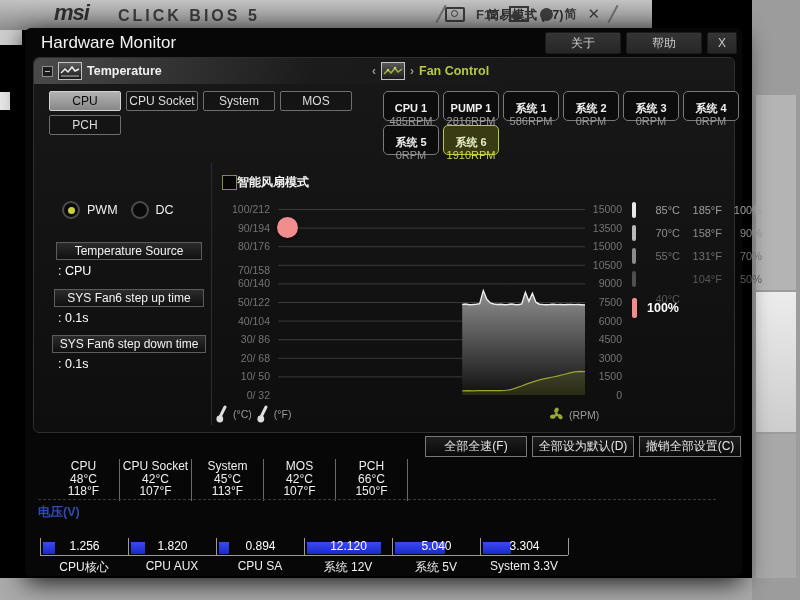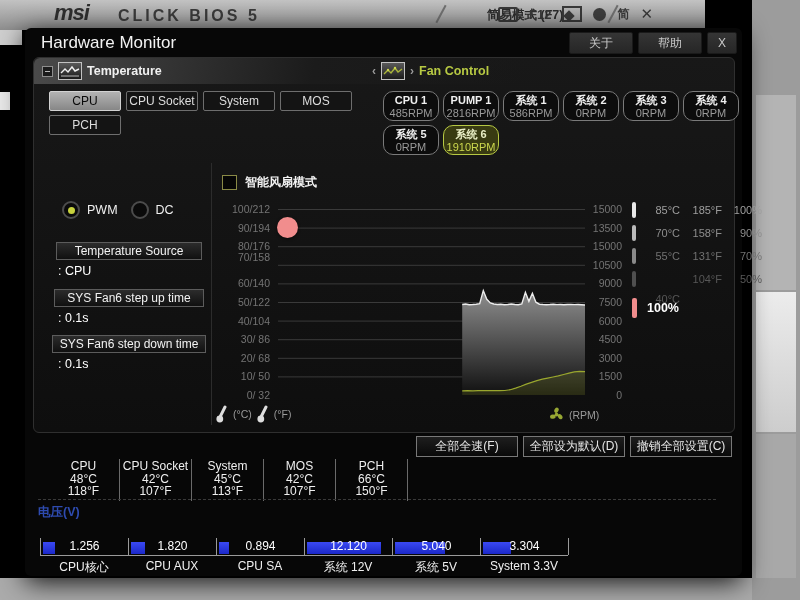--- a/index.html
+++ b/index.html
@@ -1,19 +1,19 @@
 <!DOCTYPE html>
 <html><head>
 <meta charset="utf-8">
 <style>
   html,body{margin:0;padding:0;background:#000;}
   body{width:800px;height:600px;position:relative;overflow:hidden;
        font-family:"Liberation Sans","DejaVu Sans",sans-serif;-webkit-font-smoothing:antialiased;}
   
-  .bg-top{position:absolute;left:0;top:0;width:705px;height:30px;
+  .bg-top{position:absolute;left:0;top:0;width:652px;height:30px;
           background:linear-gradient(#c2c2c2,#8e8e8e);}
   .msi-logo{position:absolute;left:54px;top:0px;font-style:italic;font-weight:bold;
             font-size:22px;color:#2e2e2e;letter-spacing:-1px;}
   .bios-name{position:absolute;left:118px;top:7px;font-weight:900;font-size:16px;
              color:#3a3a3a;letter-spacing:3px;}
   .bg-slash{position:absolute;top:4px;width:2px;height:20px;background:#6f6f6f;transform:rotate(28deg);}
   .mode-label{position:absolute;left:487px;top:7px;font-size:12.5px;font-weight:bold;color:#2c2c2c;}
   .bg-icons{position:absolute;right:52px;top:5px;display:flex;align-items:center;gap:11px;color:#383838;}
   .cam-ic{width:16px;height:11px;border:2px solid #383838;border-radius:2px;position:relative;}
   .cam-ic::after{content:"";position:absolute;left:4px;top:1px;width:5px;height:5px;border:1.5px solid #383838;border-radius:50%;}
@@ -30,59 +30,59 @@
   .bg-bottom{position:absolute;left:0;top:578px;width:752px;height:22px;background:#ababab;}
   .bg-chip{position:absolute;left:0;top:30px;width:22px;height:15px;background:#cfcfcf;}
   .bg-notch{position:absolute;left:0;top:92px;width:10px;height:18px;background:#e9e9e9;}
   
   .dialog{position:absolute;left:25px;top:28px;width:717px;height:548px;background:#070707;
           border-radius:6px;box-shadow:0 6px 26px rgba(0,0,0,.9);color:#eee;}
   .dlg-title{position:absolute;left:16px;top:5px;font-size:17px;color:#f2f2f2;}
   .win-buttons{position:absolute;right:5px;top:4px;display:flex;gap:5px;}
   .win-btn{height:22px;background:linear-gradient(#353535,#262626);border:1px solid #1a1a1a;
            border-radius:2px;color:#c9c9c9;font-size:12px;display:flex;align-items:center;justify-content:center;}
-  .win-btn.wide{width:64px;} .win-btn.sq{width:30px;}
+  .win-btn.wide{width:76px;} .win-btn.sq{width:30px;}
   
   .panel{position:absolute;left:8px;top:29px;width:700px;height:374px;border:1px solid #2f2f2f;
          border-radius:6px;background:linear-gradient(#181818,#0e0e0e);}
   .panel-head{position:absolute;left:0;top:0;width:100%;height:26px;border-radius:6px 6px 0 0;
               background:linear-gradient(100deg,#4a4a4a,#1b1b1b 40%,rgba(0,0,0,0) 70%);}
   .sec-head{position:absolute;top:4px;display:flex;align-items:center;gap:5px;}
   .collapse-box{width:9px;height:9px;border:1px solid #8e8e8e;background:#1c1c1c;position:relative;}
   .collapse-box::after{content:"";position:absolute;left:2px;top:4px;width:5px;height:1px;background:#bbb;}
   .chart-ic{width:22px;height:16px;border:1px solid #c2c2c2;background:linear-gradient(#5a5a5a,#1b1b1b);}
   .sec-title{font-size:12.5px;font-weight:bold;color:#f0f0f0;}
   .sec-title.olive{color:#b7c943;}
   .arrow{color:#9a9a9a;font-size:12px;font-weight:bold;}
   
   #sensor-buttons{position:absolute;left:15px;top:33px;width:312px;display:flex;flex-wrap:wrap;gap:4px 5px;}
   .temp-btn{width:72px;height:20px;background:#141414;border:1px solid #6e6e6e;border-radius:2px;
             color:#ddd;font-size:12px;font-family:inherit;padding:0;}
   .temp-btn.sel{background:linear-gradient(#b3b3b3,#878787);border-color:#d2d2d2;color:#0a0a0a;}
   
   #fan-buttons{position:absolute;left:349px;top:33px;display:grid;grid-template-columns:repeat(6,56px);
                grid-auto-rows:30px;gap:4px;}
-  .fan-btn{background:#0c0c0c;border:1px solid #7a7a7a;border-radius:10px;text-align:center;padding-top:1px;}
+  .fan-btn{background:#0c0c0c;border:1px solid #7a7a7a;border-radius:5px;text-align:center;padding-top:9px;}
   .fan-name{font-size:11px;font-weight:bold;color:#f0f0f0;line-height:14px;}
   .fan-rpm{font-size:11px;color:#9a9a9a;line-height:13px;}
   .fan-btn.sel{background:#393b12;border-color:#b7c943;}
   .fan-btn.sel .fan-name{color:#e9eec6;}
   .fan-btn.sel .fan-rpm{color:#ccd84e;}
   
   .radio-row{position:absolute;left:28px;top:143px;display:flex;align-items:center;gap:7px;}
   .radio{width:14px;height:14px;border-radius:50%;border:2px solid #4c4c4c;background:#0a0a0a;
          display:inline-flex;align-items:center;justify-content:center;}
   .radio .dot{width:7px;height:7px;border-radius:50%;background:#c7d23e;}
   .radio-label{font-size:12.5px;color:#f0f0f0;margin-right:6px;}
   .field-btn{position:absolute;height:18px;background:linear-gradient(#2c2c2c,#101010);
              border:1px solid #5c5c5c;color:#f2f2f2;font-size:12px;font-family:inherit;padding:0;}
   .field-val{position:absolute;font-size:12.5px;color:#fff;}
   .vsep{position:absolute;left:177px;top:105px;width:1px;height:262px;background:#2c2c2c;}
   
-  .smart-row{position:absolute;left:188px;top:116px;display:flex;align-items:center;gap:8px;}
+  .smart-row{position:absolute;left:188px;top:116px;display:flex;align-items:center;}
   .chk{width:13px;height:13px;border:1px solid #8a8a46;background:#060606;}
   .smart-label{font-size:12px;font-weight:bold;color:#f2f2f2;}
   #temp-axis{position:absolute;left:178px;top:151px;width:60px;height:186px;}
   #temp-axis span{position:absolute;right:2px;font-size:10.5px;color:#747474;white-space:pre;}
   #rpm-axis{position:absolute;left:556px;top:151px;width:32px;height:186px;}
   #rpm-axis span{position:absolute;right:0;font-size:10.5px;color:#747474;}
   .plot{position:absolute;left:244px;top:151px;width:307px;height:186px;}
   .slider-handle{position:absolute;left:-1px;top:8px;width:21px;height:21px;border-radius:50%;
                  background:#f18d8d;box-shadow:0 1px 3px rgba(0,0,0,.6);}
   .unit-row{position:absolute;left:182px;top:347px;display:flex;align-items:center;gap:5px;
@@ -93,21 +93,21 @@
   #legend{position:absolute;left:598px;top:143px;}
   .lg-row{display:flex;align-items:center;height:17px;margin-bottom:6px;}
   .lg-bar{width:4px;height:16px;border-radius:2px;margin-right:8px;}
   .lg-c{width:36px;text-align:right;font-size:11px;}
   .lg-f{width:42px;text-align:right;font-size:11px;}
   .lg-p{width:40px;text-align:right;font-size:11px;}
   .duty-row{position:absolute;left:598px;top:240px;display:flex;align-items:center;gap:10px;}
   .duty-bar{width:5px;height:20px;border-radius:2px;background:#f18d8d;}
   .duty-val{font-size:12.5px;font-weight:bold;color:#fff;}
   
-  .action-row{position:absolute;right:10px;top:408px;display:flex;gap:5px;}
+  .action-row{position:absolute;right:1px;top:408px;display:flex;gap:5px;}
   .action-btn{width:102px;height:21px;background:linear-gradient(#1e1e1e,#090909);border:1px solid #787878;
               color:#e6e6e6;font-size:12px;font-family:inherit;padding:0;}
   
   #temps-row{position:absolute;left:23px;top:431px;display:flex;}
   .temp-col{width:71px;border-right:1px solid #6a6a6a;text-align:center;padding:1px 0 3px;}
   .temp-col div{font-size:12px;color:#efefef;line-height:12.5px;}
   
   .dash-sep{position:absolute;left:13px;top:471px;width:678px;border-top:1px dashed #3a3a3a;}
   .volt-title{position:absolute;left:13px;top:476px;font-size:12.5px;font-weight:bold;color:#2e4bb0;}
   #volt-row{position:absolute;left:15px;top:510px;display:flex;}
@@ -238,21 +238,21 @@
     <div class="vsep"></div>
 
     <div class="smart-row">
       <span class="chk"></span>
       <span class="smart-label">智能风扇模式</span>
     </div>
     <div id="temp-axis">
         <span style="top: -6px;">100/212</span>
         <span style="top: 12.6px;">90/194</span>
         <span style="top: 31.2px;">80/176</span>
-        <span style="top: 42px;">70/158</span>
+        <span style="top: 55px;">70/158</span>
         <span style="top: 68.4px;">60/140</span>
         <span style="top: 87px;">50/122</span>
         <span style="top: 105.6px;">40/104</span>
         <span style="top: 124.2px;">30/ 86</span>
         <span style="top: 142.8px;">20/ 68</span>
         <span style="top: 161.4px;">10/ 50</span>
         <span style="top: 180px;">0/ 32</span>
       </div>
     <div class="plot">
       <svg id="plot-svg" width="307" height="186">

